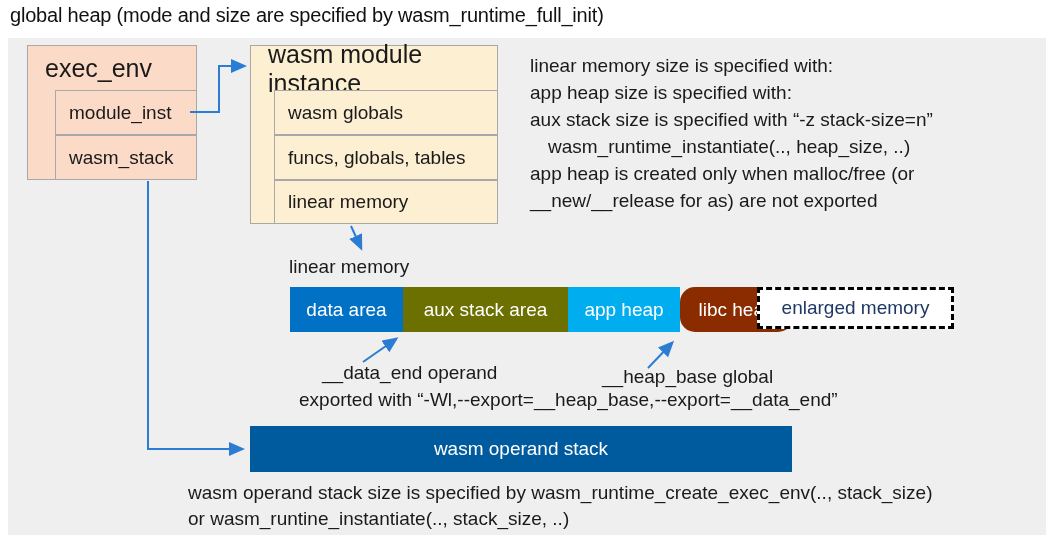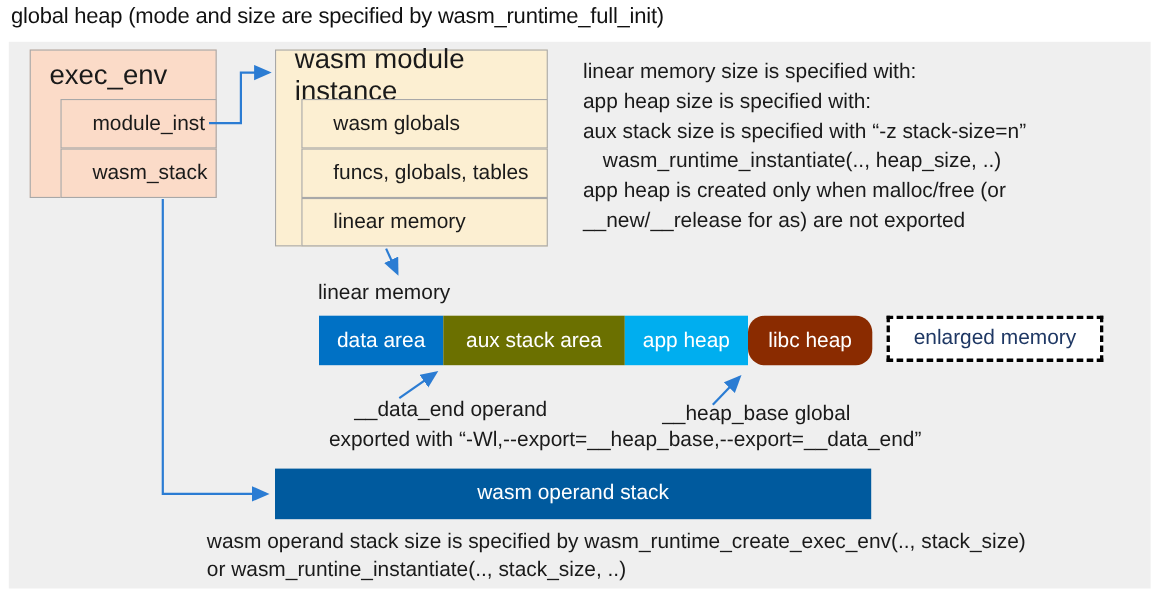--- a/index.html
+++ b/index.html
@@ -7,32 +7,32 @@
         font-family:"Liberation Sans","DejaVu Sans",sans-serif;color:#1a1a1a;}
   .abs{position:absolute;box-sizing:border-box;}
   #title{left:10px;top:4px;font-size:20px;letter-spacing:-0.2px;color:#111;}
   #panel{left:8px;top:38px;width:1038px;height:497px;background:var(--panel-bg,#efefef);}
 
   
   .structbox{border:1.5px solid var(--box-border,#a8a8a8);}
   .exec-fill{background:var(--exec-env-fill,#fbdbc8);}
   .mod-fill{background:var(--module-fill,#fcefd2);}
   .box-title{display:flex;align-items:center;height:45px;padding-left:17px;font-size:25px;}
-  .row{display:flex;align-items:center;padding-left:28px;font-size:19px;
+  .row{display:flex;align-items:center;padding-left:13px;font-size:19px;
        border:1.5px solid var(--box-border,#a8a8a8);}
 
   
   #notes-right{left:530px;top:52px;width:515px;font-size:19px;line-height:27px;}
   #notes-right .indent{padding-left:18px;}
 
   
   #lm-label{left:289px;top:256px;font-size:19px;}
   .seg{top:287px;height:45px;display:flex;align-items:center;justify-content:center;
        color:#fff;font-size:19px;white-space:nowrap;}
-  #seg-enlarged{left:806px;top:287px;width:197px;height:42px;background:#fff;
+  #seg-enlarged{left:757px;top:287px;width:197px;height:42px;background:#fff;
        border:3px dashed #000;display:flex;align-items:center;justify-content:center;
        font-size:19px;color:#1f3864;}
   .sublabel{font-size:19px;white-space:nowrap;}
 
   
   #operand-bar{left:250px;top:426px;width:542px;height:46px;background:var(--operand,#005a9e);
        display:flex;align-items:center;justify-content:center;color:#fff;font-size:19px;}
   #bottom-notes{left:188px;top:480px;font-size:19px;line-height:26px;width:860px;}
 
   

